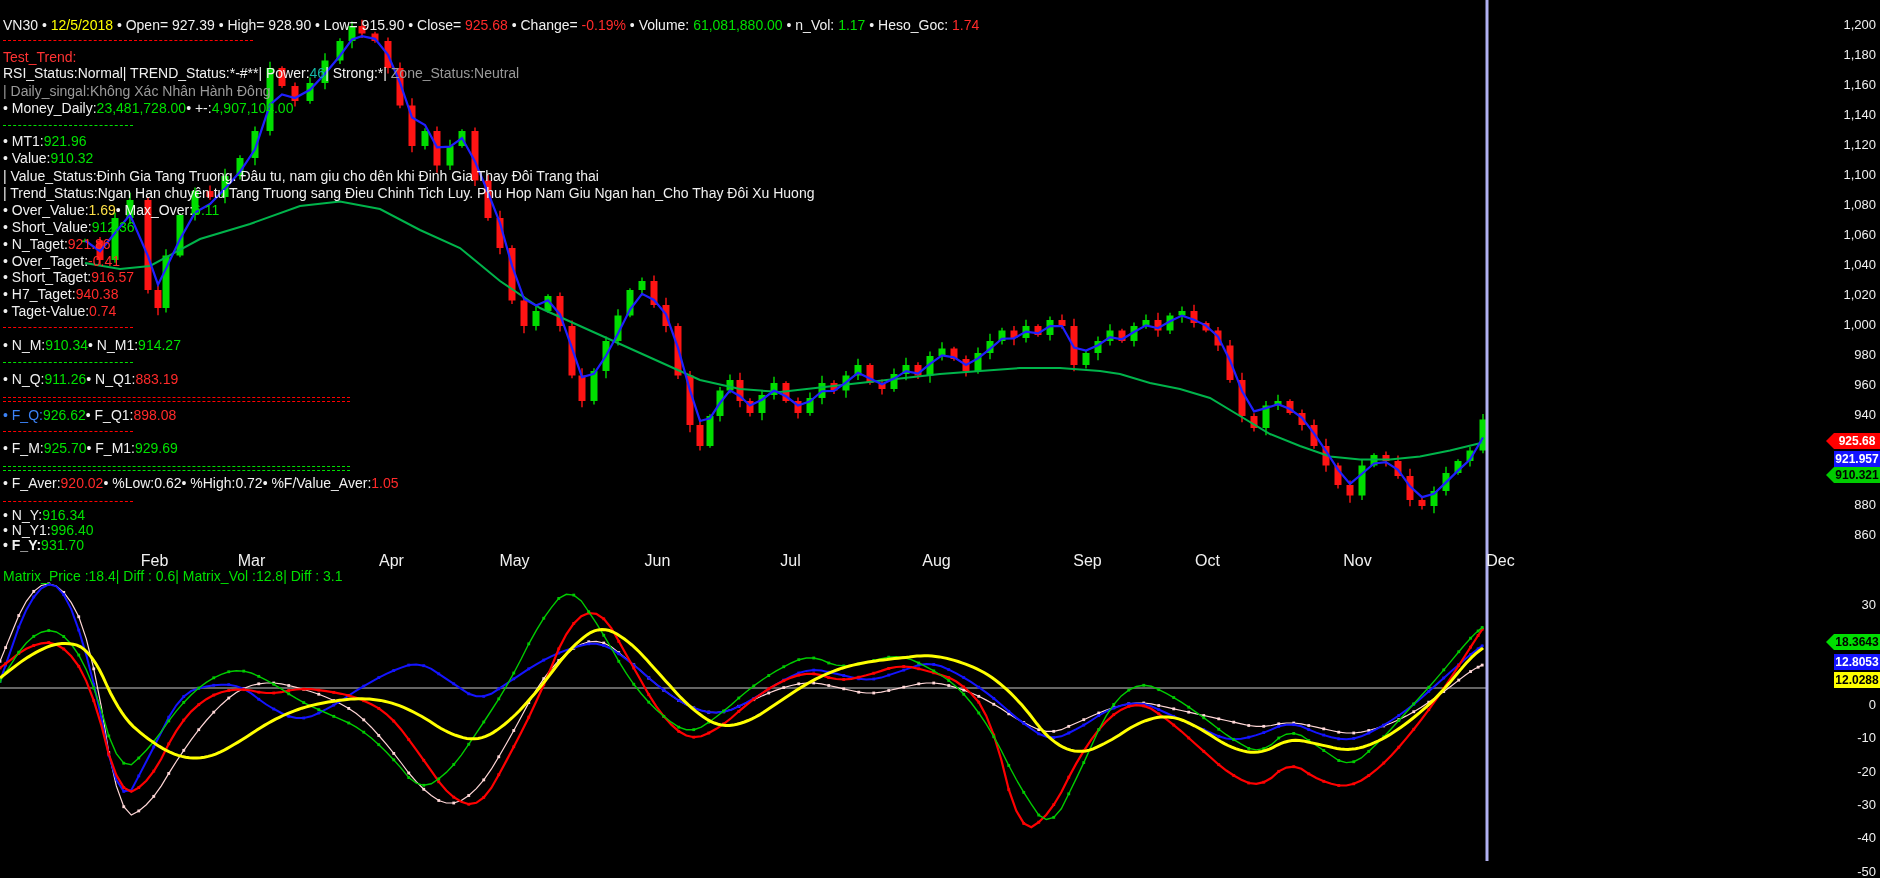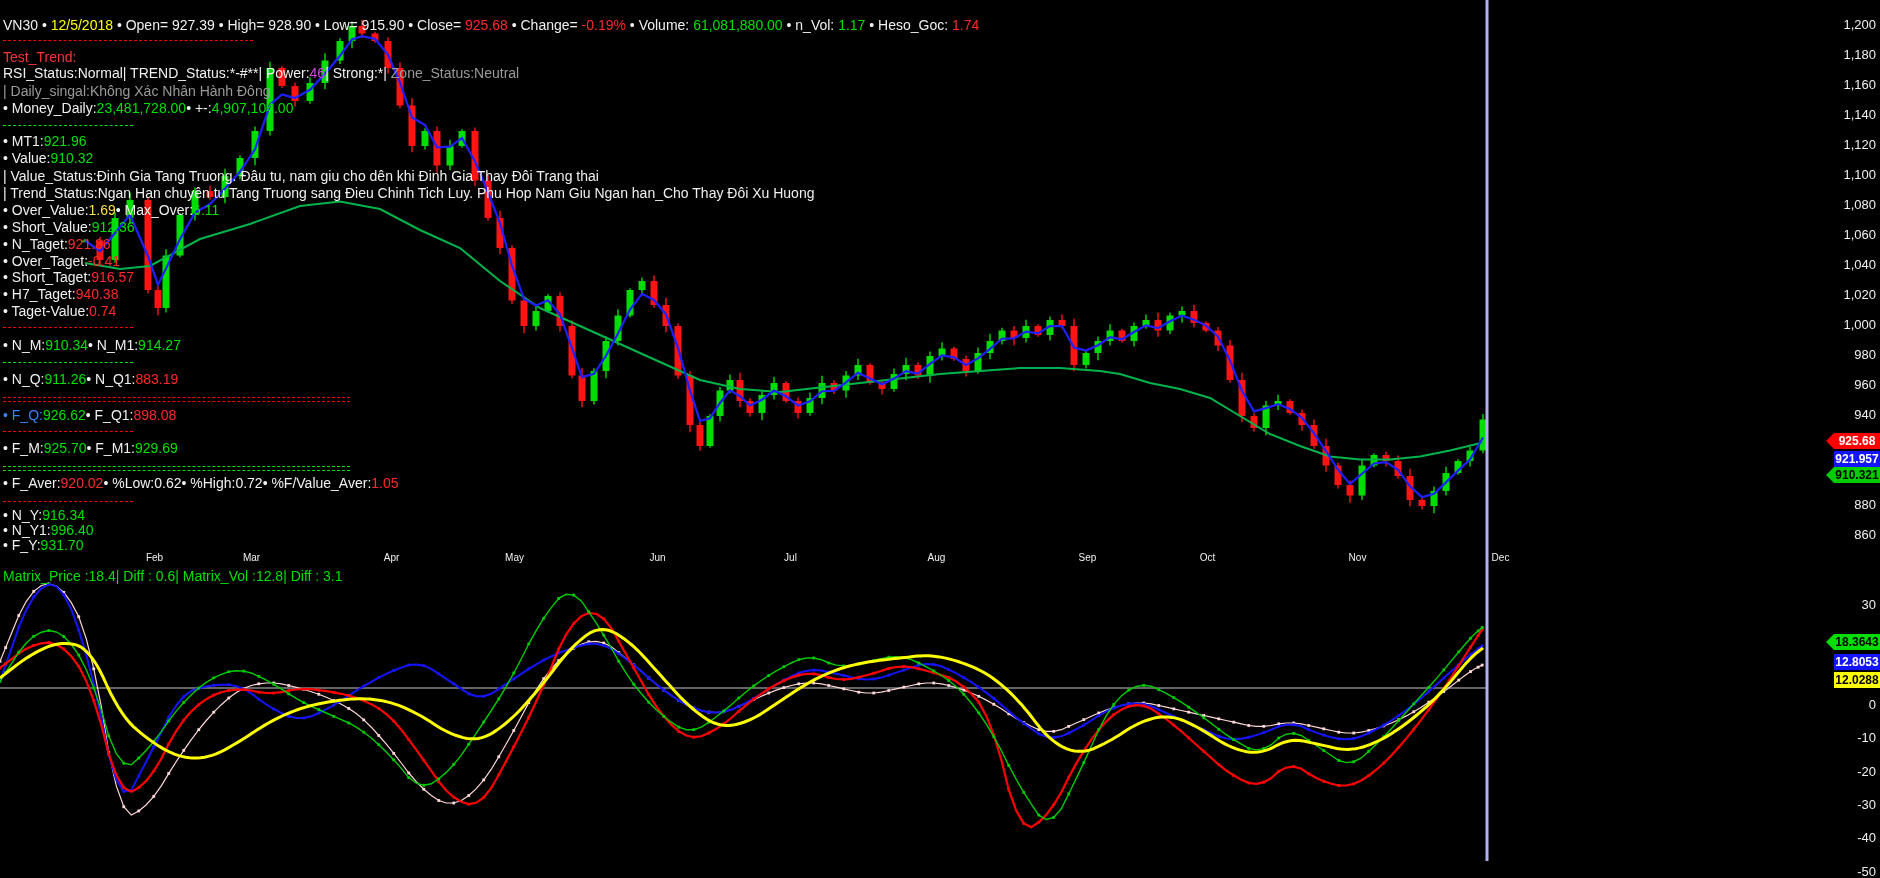--- a/index.html
+++ b/index.html
@@ -6,21 +6,21 @@
   .screen{position:relative;width:1880px;height:878px;background:#000;overflow:hidden;
           font-family:"Liberation Sans",sans-serif;}
   #chart-canvas{position:absolute;left:0;top:0;}
   .overlay{position:absolute;left:0;top:16px;width:1740px;height:878px;}
   .hdr{position:absolute;left:3px;top:1px;white-space:nowrap;font-size:14px;}
   .hdr span{vertical-align:top;}
   .txtline{position:absolute;left:3px;white-space:nowrap;font-size:14px;}
   .dashline{position:absolute;left:3px;height:0;border-top:1px dashed #f00;}
   .dashline.dbl{height:3px;border-bottom:1px dashed #f00;}
   .axis-label{position:absolute;font-size:13px;color:#f0f0f0;width:60px;text-align:right;}
-  .month-label{position:absolute;font-size:10px;color:#f0f0f0;transform:translateX(-50%);padding-left:21px;}
+  .month-label{position:absolute;font-size:16px;color:#f0f0f0;transform:translateX(-50%);padding-left:21px;}
   .matrix-title{position:absolute;left:3px;font-size:14px;white-space:nowrap;}
   .tag{position:absolute;left:1834px;width:46px;height:16px;font-size:12px;font-weight:700;
        text-align:center;line-height:16px;}
   .tag .arr{position:absolute;left:-8px;top:0;width:0;height:0;
        border-top:8px solid transparent;border-bottom:8px solid transparent;}
   .statusbar{position:absolute;left:0;top:862px;width:1880px;height:16px;
        border-top:2px solid #25406e;box-sizing:border-box;font-size:12px;line-height:14px;
        padding-left:4px;}
 </style>
 </head>
@@ -686,21 +686,21 @@
         <g>
           <polyline points="0.0,678.0 0.5,677.6 1.4,676.9 2.8,675.8 4.7,674.4 7.0,672.5 9.8,670.3 13.1,667.8 16.9,664.9 20.6,662.1 24.4,659.5 28.1,657.1 31.9,654.8 35.6,652.6 39.4,650.7 43.1,648.8 46.9,647.2 50.6,645.8 54.4,644.8 58.1,644.0 61.9,643.6 65.6,643.5 69.4,643.7 73.1,644.3 76.9,645.1 80.6,646.9 84.4,649.6 88.1,653.2 91.9,657.8 95.6,663.3 99.4,669.8 103.1,677.2 106.9,685.5 110.6,693.2 114.4,700.3 118.1,706.7 121.9,712.6 125.6,717.8 129.4,722.4 133.1,726.3 136.9,729.7 140.6,732.8 144.4,735.9 148.1,738.7 151.9,741.4 155.6,744.0 159.4,746.4 163.1,748.6 166.9,750.7 170.6,752.5 174.4,754.1 178.1,755.4 181.9,756.4 185.6,757.2 189.4,757.7 193.1,758.0 196.9,758.0 200.6,757.7 204.4,757.2 208.1,756.4 211.9,755.4 215.6,754.1 219.4,752.5 223.1,750.7 226.9,748.6 230.6,746.5 234.4,744.3 238.1,742.1 241.9,739.8 245.6,737.4 249.4,735.0 253.1,732.6 256.9,730.1 260.6,727.7 264.4,725.4 268.1,723.2 271.9,721.1 275.6,719.1 279.4,717.3 283.1,715.5 286.9,713.8 290.6,712.3 294.4,710.8 298.1,709.5 301.9,708.2 305.6,707.1 309.4,706.0 313.1,705.1 316.9,704.2 320.6,703.5 324.4,702.7 328.1,702.1 331.9,701.4 335.6,700.9 339.4,700.3 343.1,699.9 346.9,699.5 350.6,699.1 354.4,698.9 358.1,698.8 361.9,698.8 365.6,698.9 369.4,699.1 373.1,699.5 376.9,699.9 380.6,700.4 384.4,701.2 388.1,702.1 391.9,703.1 395.6,704.3 399.4,705.7 403.1,707.2 406.9,708.8 410.6,710.6 414.4,712.5 418.1,714.5 421.9,716.5 425.6,718.7 429.4,721.0 433.1,723.4 436.9,725.9 440.6,728.2 444.4,730.3 448.1,732.2 451.9,733.8 455.6,735.3 459.4,736.5 463.1,737.6 466.9,738.4 470.6,738.8 474.4,738.8 478.1,738.4 481.9,737.6 485.6,736.3 489.4,734.7 493.1,732.6 496.9,730.1 500.6,727.4 504.4,724.5 508.1,721.3 511.9,718.0 515.6,714.5 519.4,710.7 523.1,706.7 526.9,702.6 530.6,698.3 534.4,693.9 538.1,689.5 541.9,684.9 545.6,680.2 549.4,675.4 553.1,670.5 556.9,665.5 560.6,660.8 564.4,656.3 568.1,652.1 571.9,648.1 575.6,644.4 579.4,641.0 583.1,637.8 586.9,634.9 590.6,632.6 594.4,630.9 598.1,629.9 601.9,629.5 605.6,629.7 609.4,630.5 613.1,632.0 616.9,634.0 620.6,636.4 624.4,639.0 628.1,641.9 631.9,645.0 635.6,648.4 639.4,652.0 643.1,655.9 646.9,660.1 650.6,664.3 654.4,668.4 658.1,672.6 661.9,676.8 665.6,680.9 669.4,685.1 673.1,689.2 676.9,693.4 680.6,697.4 684.4,701.1 688.1,704.7 691.9,708.0 695.6,711.1 699.4,714.0 703.1,716.7 706.9,719.2 710.6,721.3 714.4,723.0 718.1,724.2 721.9,725.1 725.6,725.5 729.4,725.5 733.1,725.1 736.9,724.2 740.6,723.2 744.4,722.0 748.1,720.5 751.9,718.8 755.6,717.0 759.4,714.9 763.1,712.6 766.9,710.1 770.6,707.6 774.4,705.1 778.1,702.6 781.9,700.1 785.6,697.6 789.4,695.1 793.1,692.6 796.9,690.1 800.6,687.7 804.4,685.4 808.1,683.2 811.9,681.1 815.6,679.1 819.4,677.3 823.1,675.5 826.9,673.8 830.6,672.3 834.4,670.8 838.1,669.5 841.9,668.2 845.6,667.1 849.4,666.0 853.1,665.1 856.9,664.3 860.6,663.5 864.4,662.7 868.1,662.1 871.9,661.4 875.6,660.9 879.4,660.3 883.1,659.9 886.9,659.5 890.6,659.0 894.4,658.6 898.1,658.2 901.9,657.8 905.6,657.4 909.4,657.0 913.1,656.5 916.9,656.1 920.6,655.9 924.4,655.8 928.1,655.8 931.9,656.0 935.6,656.4 939.4,656.9 943.1,657.6 946.9,658.4 950.6,659.4 954.4,660.4 958.1,661.5 961.9,662.8 965.6,664.1 969.4,665.6 973.1,667.2 976.9,668.8 980.6,670.7 984.4,672.8 988.1,675.1 991.9,677.6 995.6,680.3 999.4,683.2 1003.1,686.3 1006.9,689.7 1010.6,693.2 1014.4,697.0 1018.1,700.9 1021.9,705.1 1025.6,709.5 1029.4,714.0 1033.1,718.8 1036.9,723.8 1040.6,728.4 1044.4,732.6 1048.1,736.3 1051.9,739.7 1055.6,742.6 1059.4,745.1 1063.1,747.2 1066.9,748.8 1070.6,750.1 1074.4,750.9 1078.1,751.3 1081.9,751.3 1085.6,750.9 1089.4,750.1 1093.1,748.8 1096.9,747.2 1100.6,745.4 1104.4,743.5 1108.1,741.5 1111.9,739.5 1115.6,737.3 1119.4,735.0 1123.1,732.6 1126.9,730.1 1130.6,727.8 1134.4,725.7 1138.1,723.8 1141.9,722.2 1145.6,720.7 1149.4,719.5 1153.1,718.4 1156.9,717.6 1160.6,717.1 1164.4,716.9 1168.1,717.0 1171.9,717.4 1175.6,718.1 1179.4,719.1 1183.1,720.5 1186.9,722.2 1190.6,723.9 1194.4,725.8 1198.1,727.8 1201.9,729.9 1205.6,732.1 1209.4,734.4 1213.1,736.7 1216.9,739.2 1220.6,741.5 1224.4,743.6 1228.1,745.5 1231.9,747.2 1235.6,748.6 1239.4,749.9 1243.1,750.9 1246.9,751.7 1250.6,752.2 1254.4,752.3 1258.1,752.1 1261.9,751.4 1265.6,750.4 1269.4,749.1 1273.1,747.4 1276.9,745.3 1280.6,743.6 1284.4,742.2 1288.1,741.2 1291.9,740.6 1295.6,740.3 1299.4,740.4 1303.1,740.9 1306.9,741.7 1310.6,742.6 1314.4,743.4 1318.1,744.2 1321.9,745.1 1325.6,745.9 1329.4,746.7 1333.1,747.6 1336.9,748.4 1340.6,749.0 1344.4,749.3 1348.1,749.4 1351.9,749.1 1355.6,748.7 1359.4,747.9 1363.1,747.0 1366.9,745.7 1370.6,744.3 1374.4,742.7 1378.1,741.0 1381.9,739.1 1385.6,737.1 1389.4,734.9 1393.1,732.6 1396.9,730.1 1400.6,727.5 1404.4,724.8 1408.1,722.0 1411.9,719.0 1415.6,716.0 1419.4,712.9 1423.1,709.7 1426.9,706.3 1430.6,702.8 1434.4,699.2 1438.1,695.4 1441.9,691.4 1445.6,687.3 1449.4,683.1 1453.1,678.6 1456.9,674.0 1460.4,669.9 1463.6,666.1 1466.5,662.8 1469.2,659.9 1471.6,657.4 1473.8,655.3 1475.7,653.6 1477.3,652.3 1478.7,651.2 1480.0,650.3 1481.0,649.5 1481.8,648.8 1482.4,648.4 1482.8,648.1 1483.0,647.9" fill="none" stroke="#ffff00" stroke-width="3"></polyline>
         </g>
         <line x1="1487" x2="1487" y1="0" y2="861" stroke="#b0b0f0" stroke-width="3"></line>
       </svg></div>
   <div class="overlay" id="text-overlay">
     <div class="hdr" id="header-line"><span style="color: rgb(240, 240, 240);">VN30</span><span style="color: rgb(240, 240, 240);"> • </span><span style="color: rgb(255, 255, 0);">12/5/2018</span><span style="color: rgb(240, 240, 240);"> • Open= 927.39 • High= 928.90 • Low= 915.90 • Close= </span><span style="color: rgb(255, 42, 42);">925.68</span><span style="color: rgb(240, 240, 240);"> • Change= </span><span style="color: rgb(255, 42, 42);">-0.19%</span><span style="color: rgb(240, 240, 240);"> • Volume: </span><span style="color: rgb(0, 224, 0);">61,081,880.00</span><span style="color: rgb(240, 240, 240);"> • n_Vol: </span><span style="color: rgb(0, 224, 0);">1.17</span><span style="color: rgb(240, 240, 240);"> • Heso_Goc: </span><span style="color: rgb(255, 42, 42);">1.74</span></div>
     <div id="info-block">
         <div class="dashline" style="top: 24px; width: 250px; border-top-color: rgb(255, 0, 0); border-bottom-color: rgb(255, 0, 0);"></div>
         <div class="txtline" style="top: 33px;"><span style="color: rgb(255, 51, 51);">Test_Trend:</span></div>
-        <div class="txtline" style="top: 49px;"><span style="color: rgb(240, 240, 240);">RSI_Status:Normal| TREND_Status:*-#**| Power:</span><span style="color: #d946ef;">46</span><span style="color: rgb(240, 240, 240);">| Strong:*| </span><span style="color: rgb(154, 154, 154);">Zone_Status:Neutral</span></div>
+        <div class="txtline" style="top: 49px;"><span style="color: rgb(240, 240, 240);">RSI_Status:Normal| TREND_Status:*-#**| Power:</span><span style="color: #14b8a6;">46</span><span style="color: rgb(240, 240, 240);">| Strong:*| </span><span style="color: rgb(154, 154, 154);">Zone_Status:Neutral</span></div>
         <div class="txtline" style="top: 67px;"><span style="color: rgb(154, 154, 154);">| Daily_singal:Không Xác Nhân Hành Đông</span></div>
         <div class="txtline" style="top: 84px;"><span style="color: rgb(240, 240, 240);">• Money_Daily:</span><span style="color: rgb(0, 224, 0);">23,481,728.00</span><span style="color: rgb(240, 240, 240);">• +-:</span><span style="color: rgb(0, 224, 0);">4,907,104.00</span></div>
         <div class="dashline" style="top: 109px; width: 130px; border-top-color: rgb(0, 224, 0); border-bottom-color: rgb(0, 224, 0);"></div>
         <div class="txtline" style="top: 117px;"><span style="color: rgb(240, 240, 240);">• MT1:</span><span style="color: rgb(0, 224, 0);">921.96</span></div>
         <div class="txtline" style="top: 134px;"><span style="color: rgb(240, 240, 240);">• Value:</span><span style="color: rgb(0, 224, 0);">910.32</span></div>
         <div class="txtline" style="top: 152px;"><span style="color: rgb(240, 240, 240);">| Value_Status:Đinh Gia Tang Truong. Đâu tu, nam giu cho dên khi Đinh Gia Thay Đôi Trang thai</span></div>
         <div class="txtline" style="top: 169px; text-align: right;"><span style="color: rgb(240, 240, 240);">| Trend_Status:Ngan Han chuyên tu Tang Truong sang Đieu Chinh Tich Luy. Phu Hop Nam Giu Ngan han_Cho Thay Đôi Xu Huong</span></div>
         <div class="txtline" style="top: 186px;"><span style="color: rgb(240, 240, 240);">• Over_Value:</span><span style="color: #fde047;">1.69</span><span style="color: rgb(240, 240, 240);">• Max_Over:</span><span style="color: rgb(0, 224, 0);">6.11</span></div>
         <div class="txtline" style="top: 203px;"><span style="color: rgb(240, 240, 240);">• Short_Value:</span><span style="color: rgb(0, 224, 0);">912.36</span></div>
         <div class="txtline" style="top: 220px;"><span style="color: rgb(240, 240, 240);">• N_Taget:</span><span style="color: rgb(255, 42, 42);">921.86</span></div>
@@ -714,21 +714,21 @@
         <div class="txtline" style="top: 355px;"><span style="color: rgb(240, 240, 240);">• N_Q:</span><span style="color: rgb(0, 224, 0);">911.26</span><span style="color: rgb(240, 240, 240);">• N_Q1:</span><span style="color: rgb(255, 42, 42);">883.19</span></div>
         <div class="dashline dbl" style="top: 381px; width: 347px; border-top-color: rgb(255, 0, 0); border-bottom-color: rgb(255, 0, 0);"></div>
         <div class="txtline" style="top: 391px;"><span style="color: #3b82f6;">• F_Q:</span><span style="color: rgb(0, 224, 0);">926.62</span><span style="color: rgb(240, 240, 240);">• F_Q1:</span><span style="color: rgb(255, 42, 42);">898.08</span></div>
         <div class="dashline" style="top: 415px; width: 130px; border-top-color: rgb(255, 0, 0); border-bottom-color: rgb(255, 0, 0);"></div>
         <div class="txtline" style="top: 424px;"><span style="color: rgb(240, 240, 240);">• F_M:</span><span style="color: rgb(0, 224, 0);">925.70</span><span style="color: rgb(240, 240, 240);">• F_M1:</span><span style="color: rgb(0, 224, 0);">929.69</span></div>
         <div class="dashline dbl" style="top: 450px; width: 347px; border-top-color: rgb(0, 224, 0); border-bottom-color: rgb(0, 224, 0);"></div>
         <div class="txtline" style="top: 459px;"><span style="color: rgb(240, 240, 240);">• F_Aver:</span><span style="color: rgb(255, 42, 42);">920.02</span><span style="color: rgb(240, 240, 240);">• %Low:</span><span style="color: rgb(240, 240, 240);">0.62</span><span style="color: rgb(240, 240, 240);">• %High:</span><span style="color: rgb(240, 240, 240);">0.72</span><span style="color: rgb(240, 240, 240);">• %F/Value_Aver:</span><span style="color: rgb(255, 42, 42);">1.05</span></div>
         <div class="dashline" style="top: 485px; width: 130px; border-top-color: rgb(255, 0, 0); border-bottom-color: rgb(255, 0, 0);"></div>
         <div class="txtline" style="top: 491px;"><span style="color: rgb(240, 240, 240);">• N_Y:</span><span style="color: rgb(0, 224, 0);">916.34</span></div>
         <div class="txtline" style="top: 506px;"><span style="color: rgb(240, 240, 240);">• N_Y1:</span><span style="color: rgb(0, 224, 0);">996.40</span></div>
-        <div class="txtline" style="top: 521px;"><span style="color: rgb(240, 240, 240);">• F_Y:</span><span style="color: rgb(0, 224, 0);">931.70</span></div>
+        <div class="txtline" style="top: 521px;"><span style="color: rgb(240, 240, 240); font-weight: bold;">• F_Y:</span><span style="color: rgb(0, 224, 0);">931.70</span></div>
       </div>
     <div id="axis-right-price">
         <div class="axis-label" style="left: 1816px; top: 1px;">1,200</div>
         <div class="axis-label" style="left: 1816px; top: 31px;">1,180</div>
         <div class="axis-label" style="left: 1816px; top: 61px;">1,160</div>
         <div class="axis-label" style="left: 1816px; top: 91px;">1,140</div>
         <div class="axis-label" style="left: 1816px; top: 121px;">1,120</div>
         <div class="axis-label" style="left: 1816px; top: 151px;">1,100</div>
         <div class="axis-label" style="left: 1816px; top: 181px;">1,080</div>
         <div class="axis-label" style="left: 1816px; top: 211px;">1,060</div>

